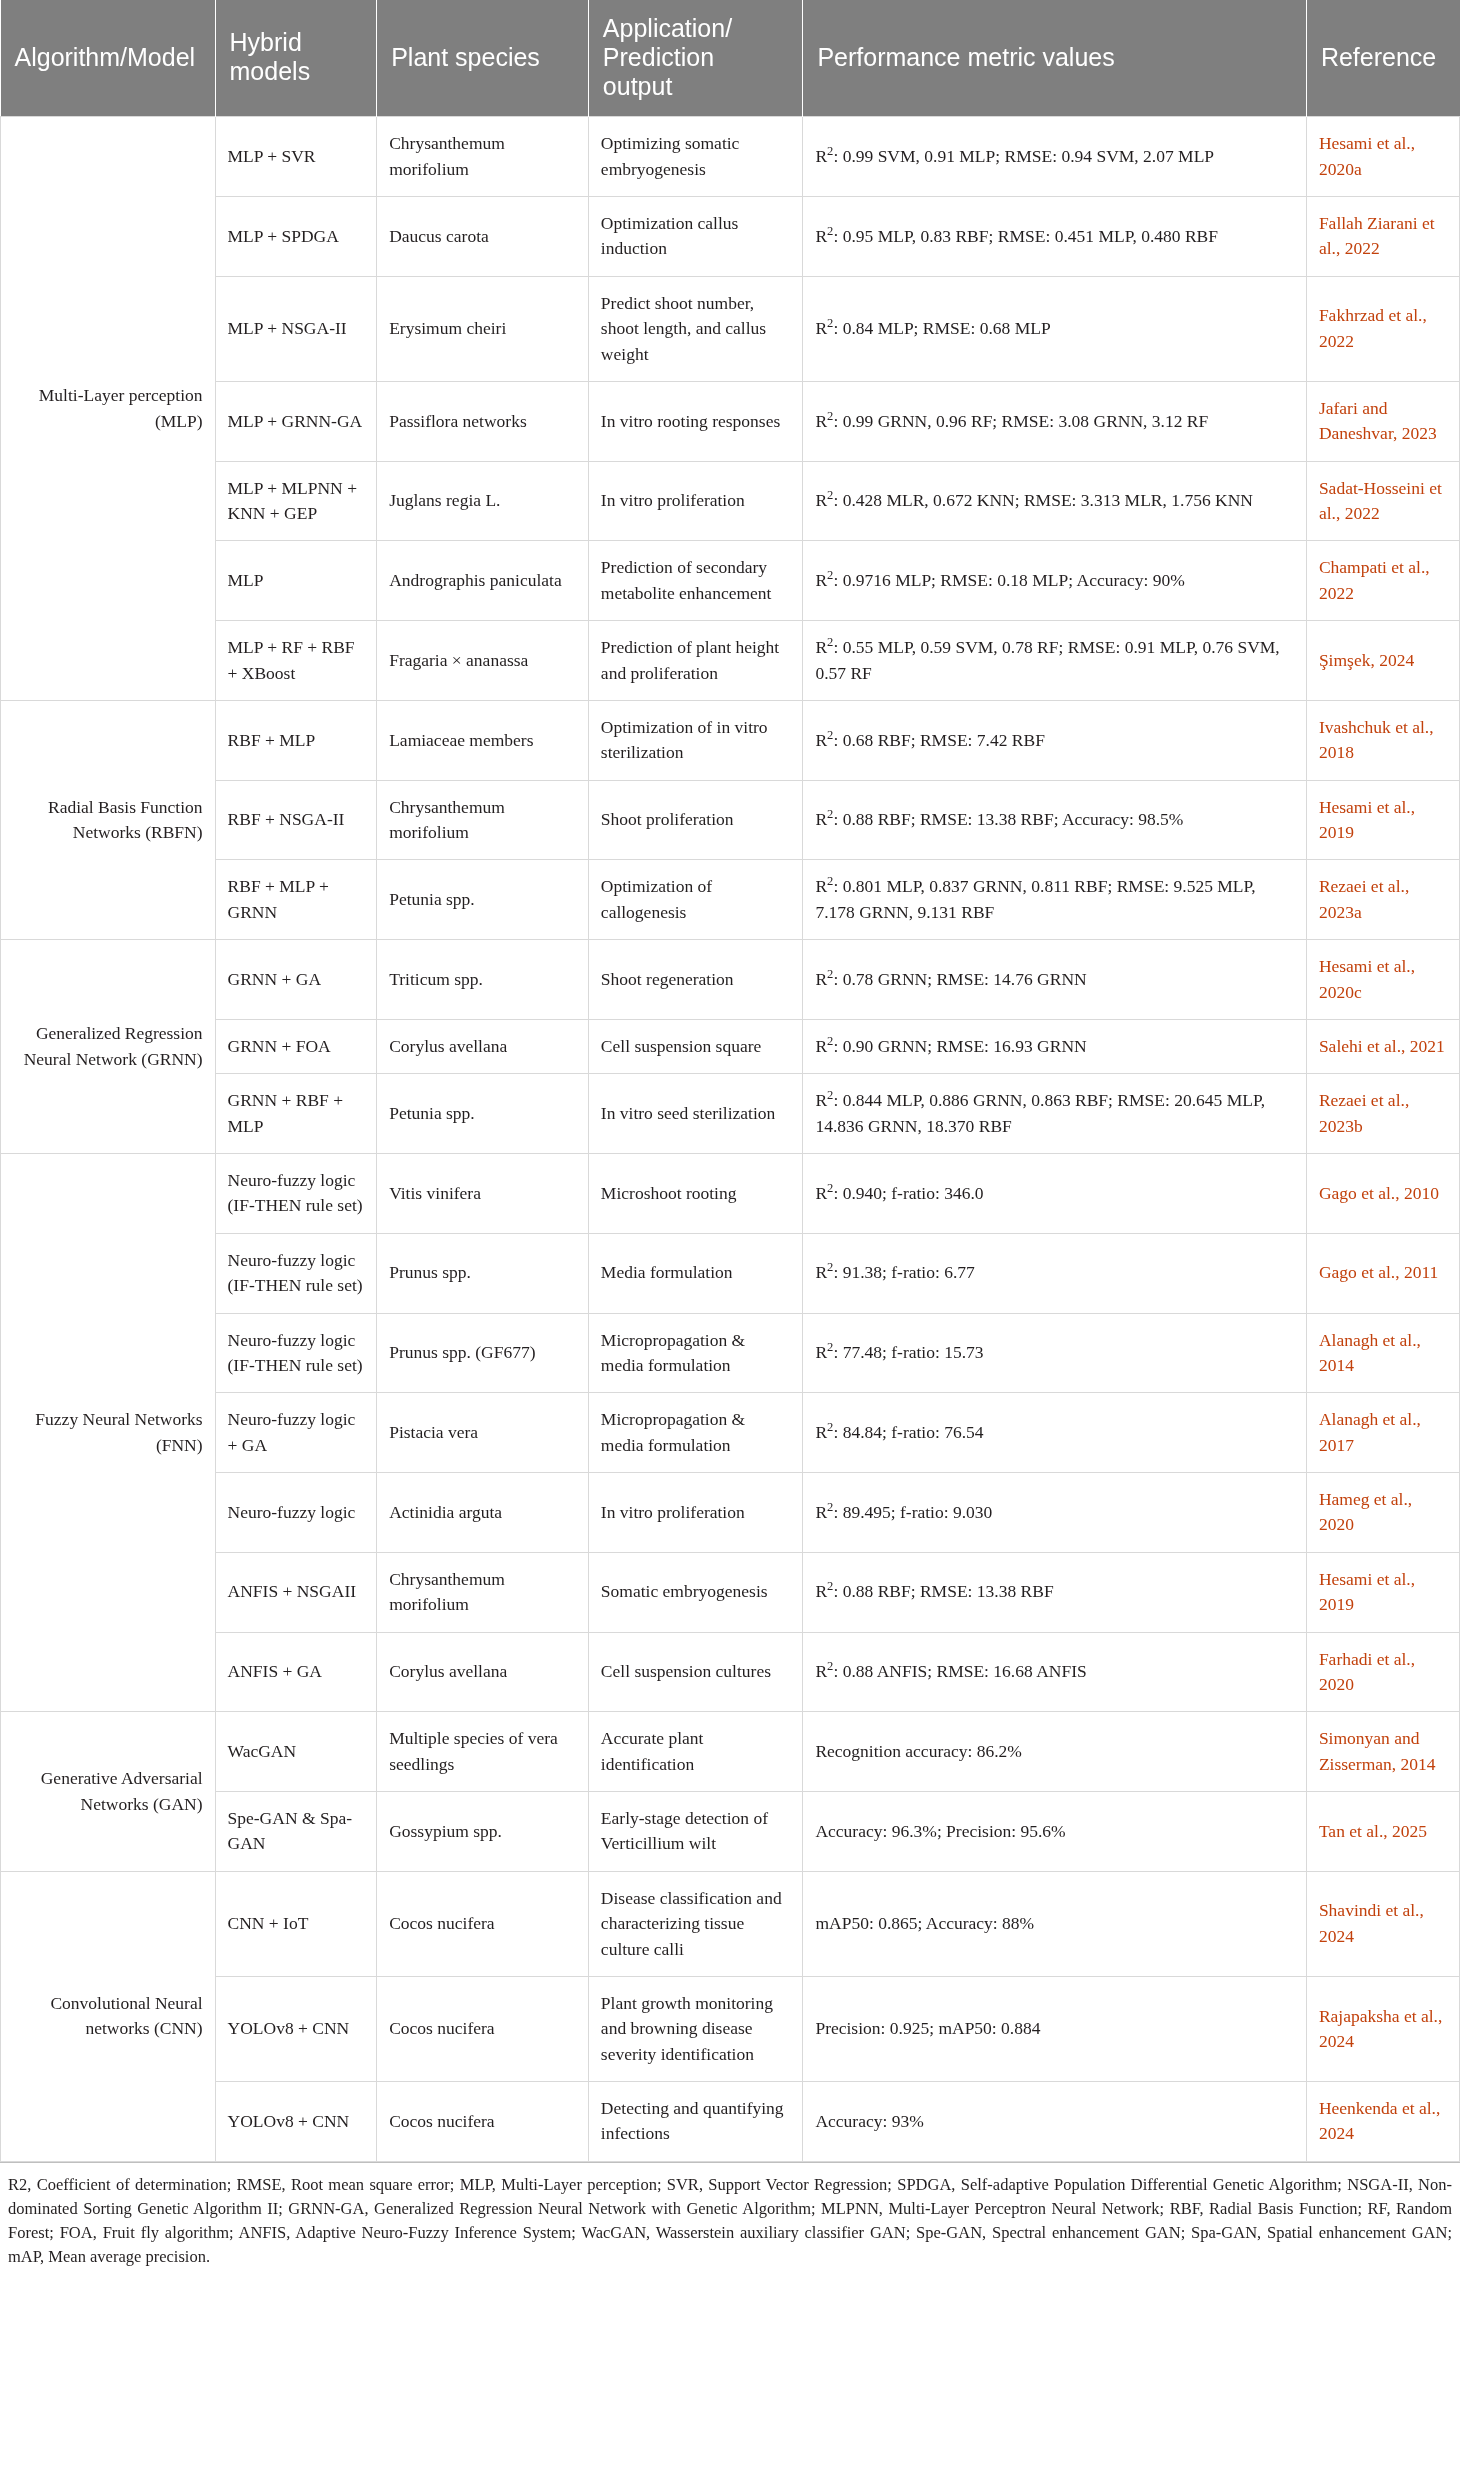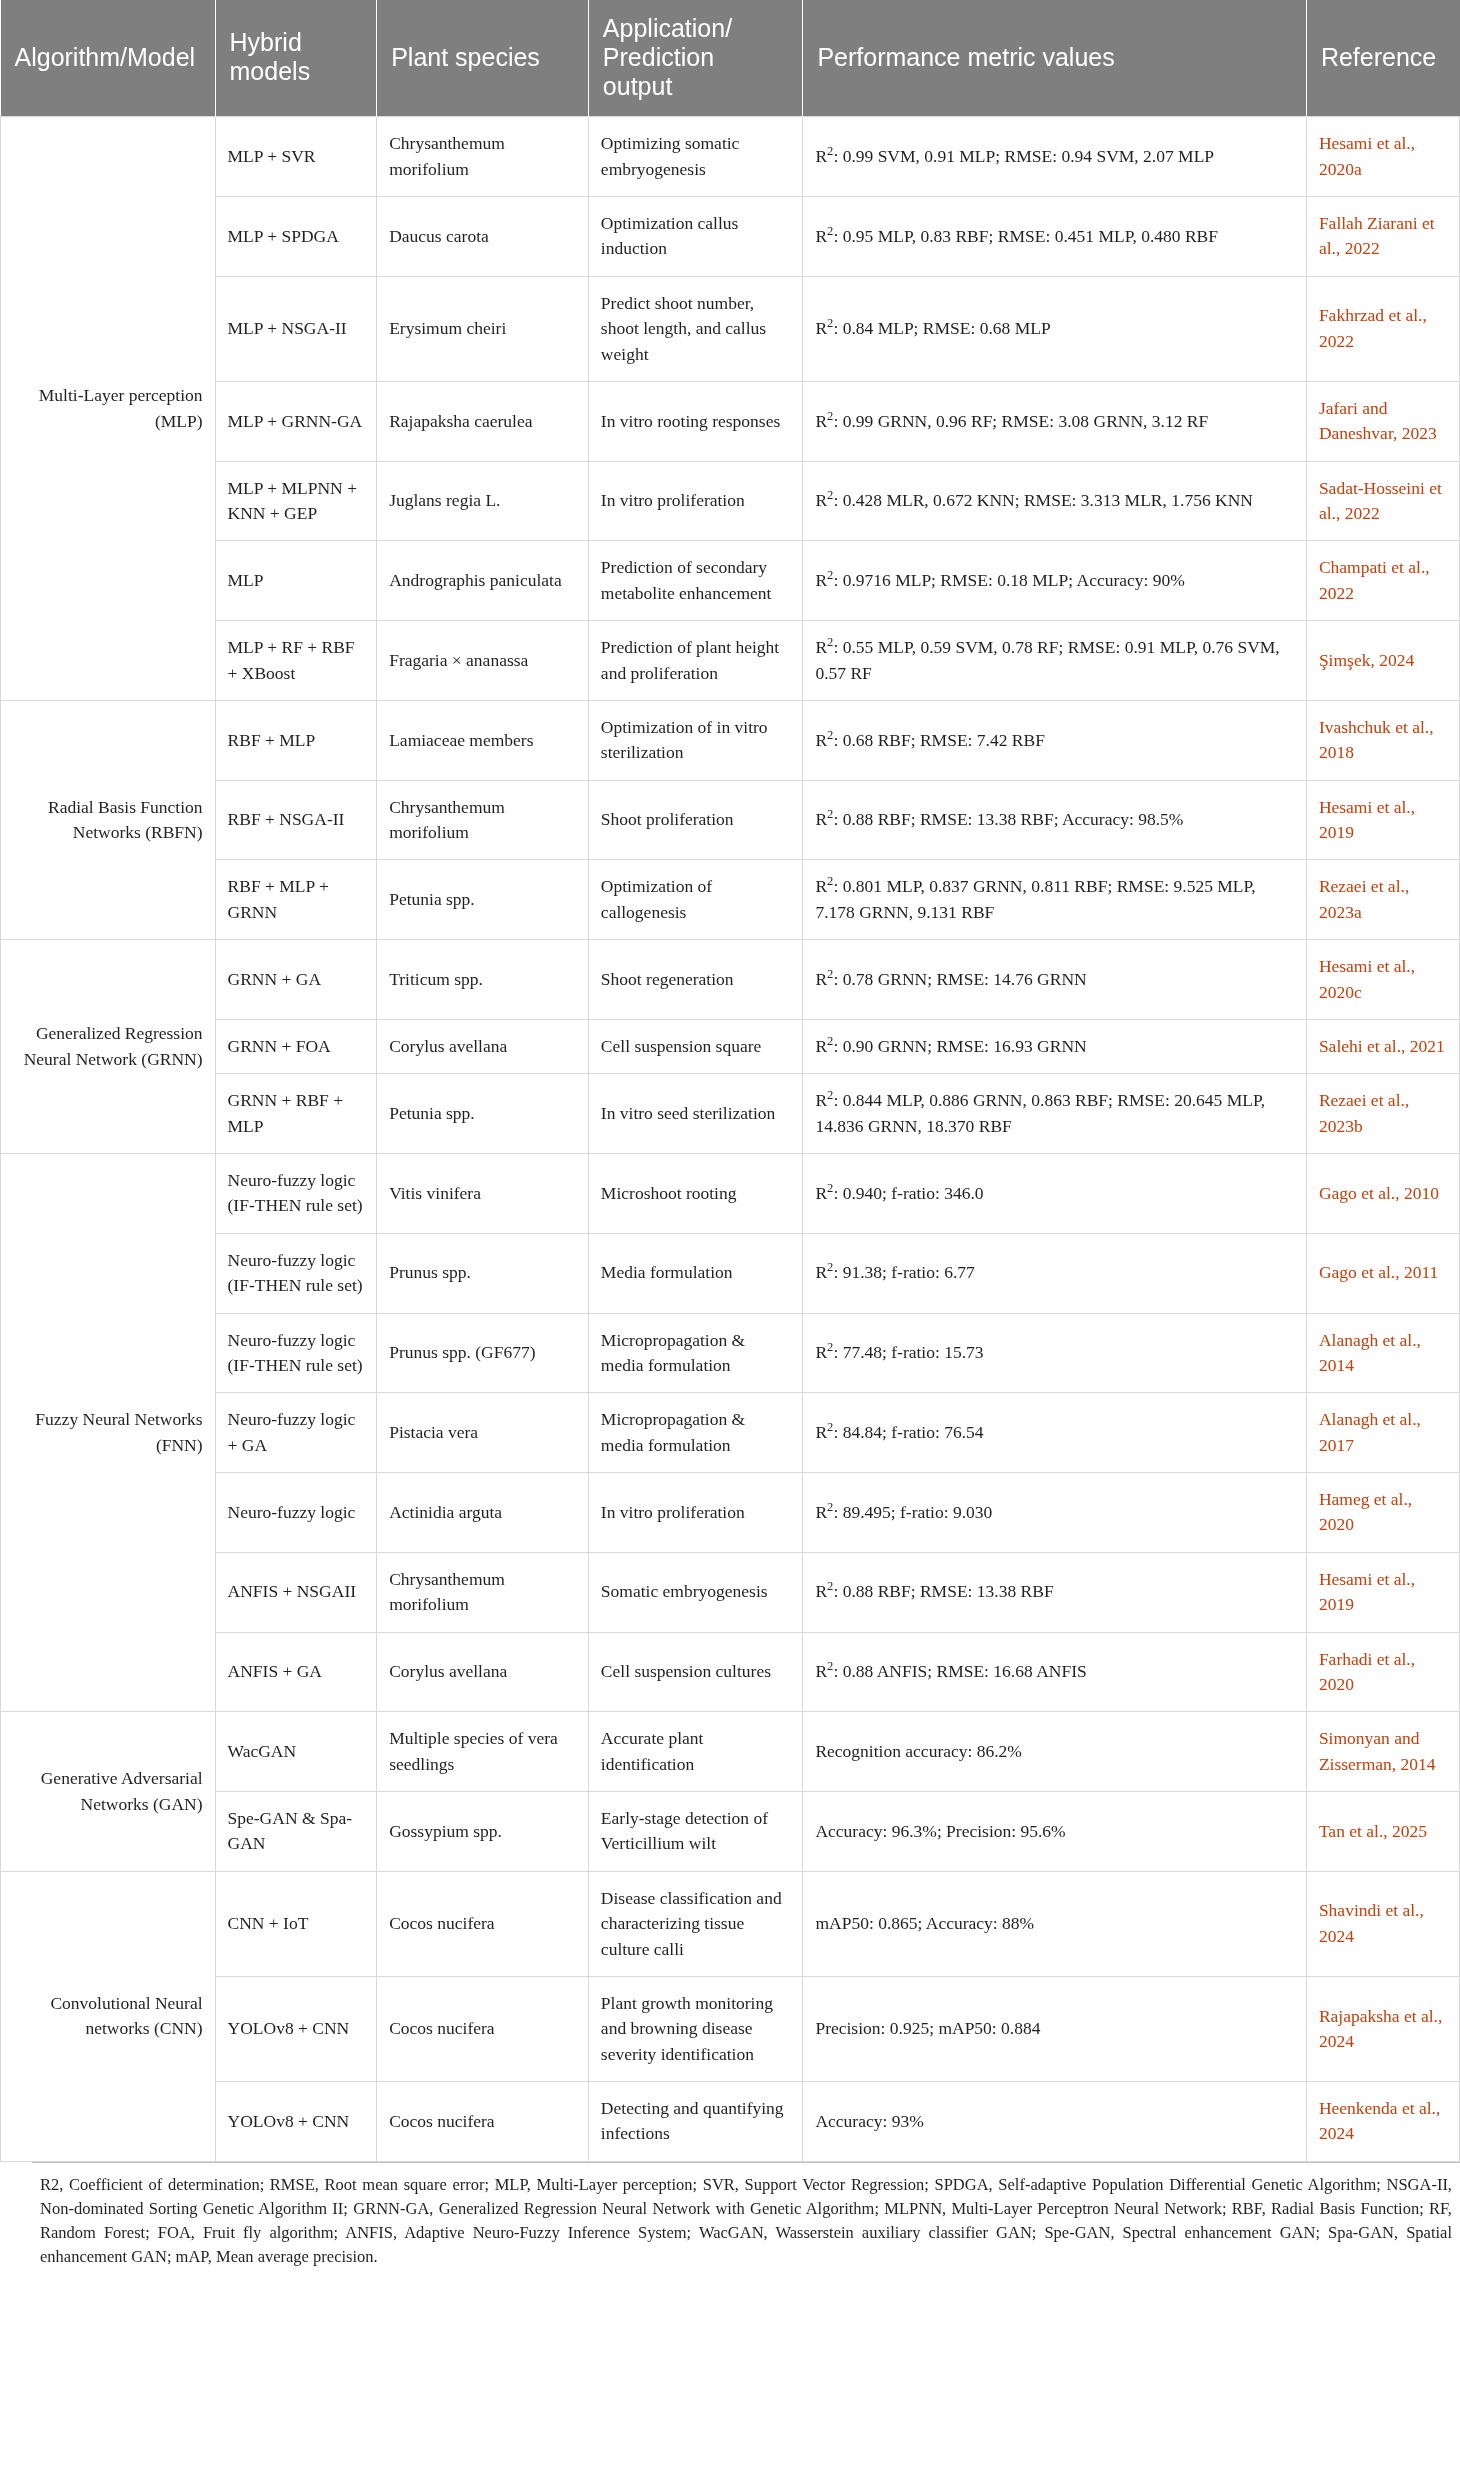--- a/index.html
+++ b/index.html
@@ -55,21 +55,20 @@
 
   .group-sep td { border-top: 1px solid #bfbfbf; }
 
   .footnote {
     font-family: "Liberation Serif", serif;
     font-size: 16.5px;
     line-height: 1.45;
     padding: 10px 8px 16px 8px;
     text-align: justify;
     border-top: 1px solid #bfbfbf;
-    margin-left: 32px;
   }
 
   
   col.c0 { width: 150px; }
   col.c1 { width: 113px; }
   col.c2 { width: 148px; }
   col.c3 { width: 150px; }
   col.c4 { width: 352px; }
   col.c5 { width: 107px; }
 </style>
@@ -114,21 +113,21 @@
         </tr>
         <tr>
           <td>MLP + NSGA-II</td>
           <td><span class="italic">Erysimum cheiri</span></td>
           <td>Predict shoot number, shoot length, and callus weight</td>
           <td>R<sup>2</sup>: 0.84 MLP; RMSE: 0.68 MLP</td>
           <td class="ref-cell">Fakhrzad et al., 2022</td>
         </tr>
         <tr>
           <td>MLP + GRNN-GA</td>
-          <td><span class="italic">Rajapaksha caerulea</span></td>
+          <td><span class="italic">Passiflora networks</span></td>
           <td><span class="italic">In vitro</span> rooting responses</td>
           <td>R<sup>2</sup>: 0.99 GRNN, 0.96 RF; RMSE: 3.08 GRNN, 3.12 RF</td>
           <td class="ref-cell">Jafari and Daneshvar, 2023</td>
         </tr>
         <tr>
           <td>MLP + MLPNN + KNN + GEP</td>
           <td><span class="italic">Juglans regia L.</span></td>
           <td><span class="italic">In vitro</span> proliferation</td>
           <td>R<sup>2</sup>: 0.428 MLR, 0.672 KNN; RMSE: 3.313 MLR, 1.756 KNN</td>
           <td class="ref-cell">Sadat-Hosseini et al., 2022</td>

